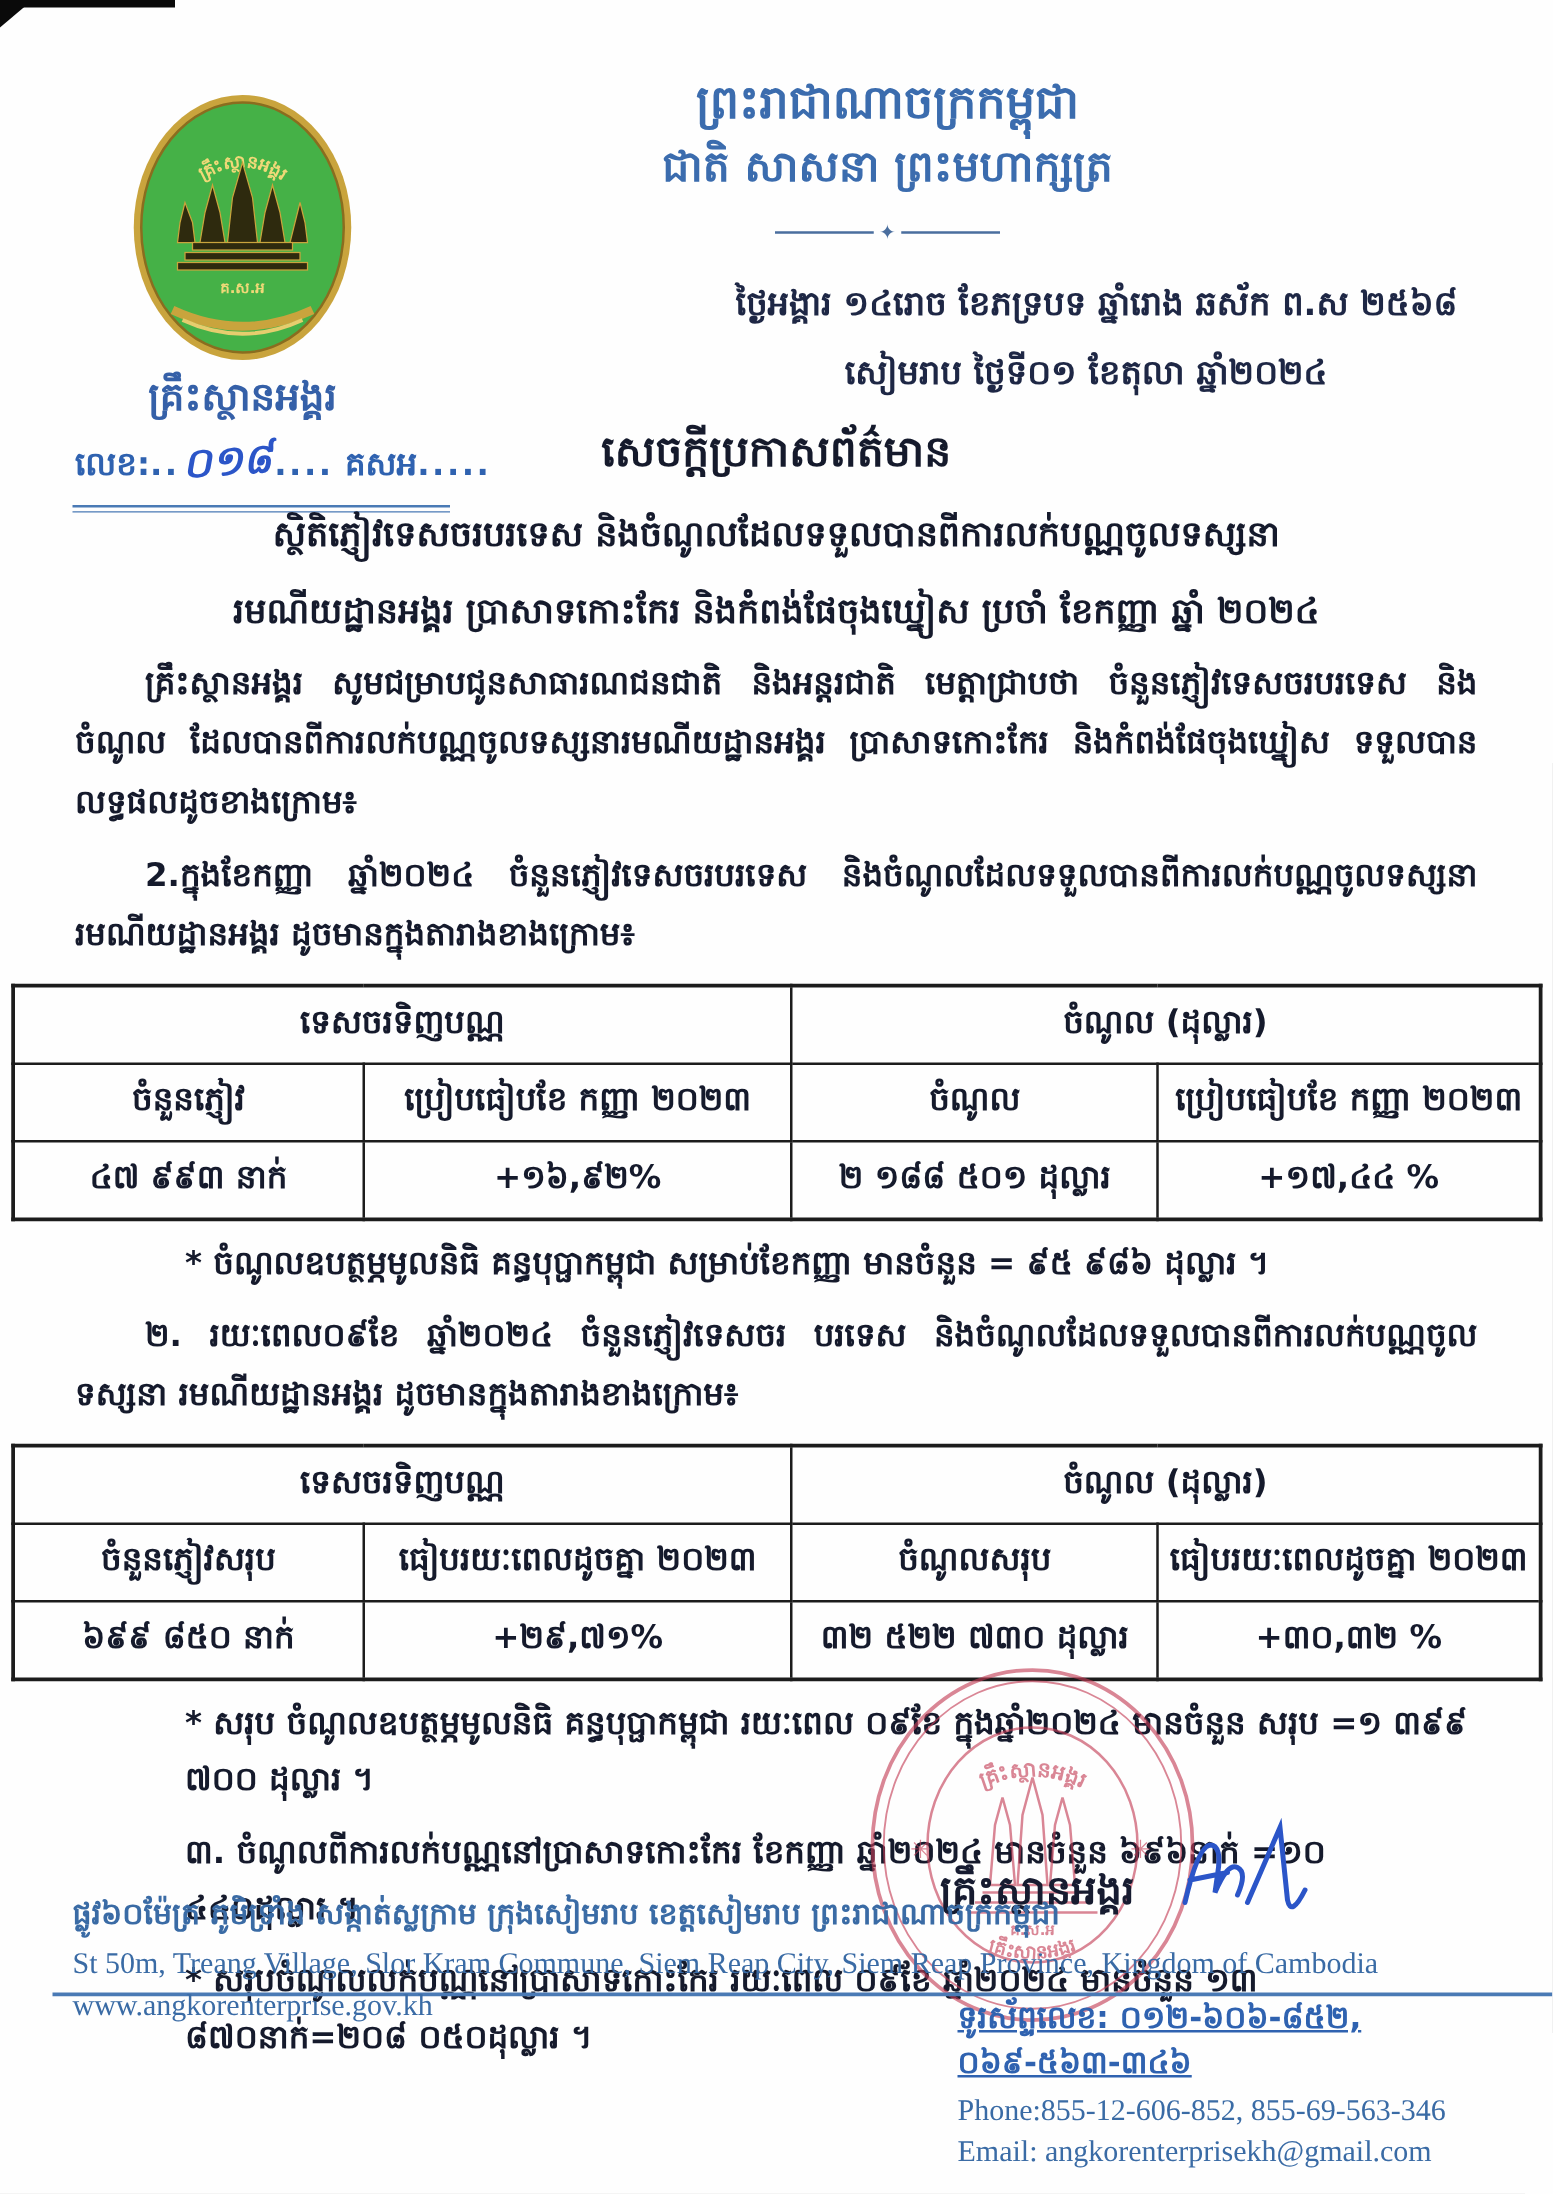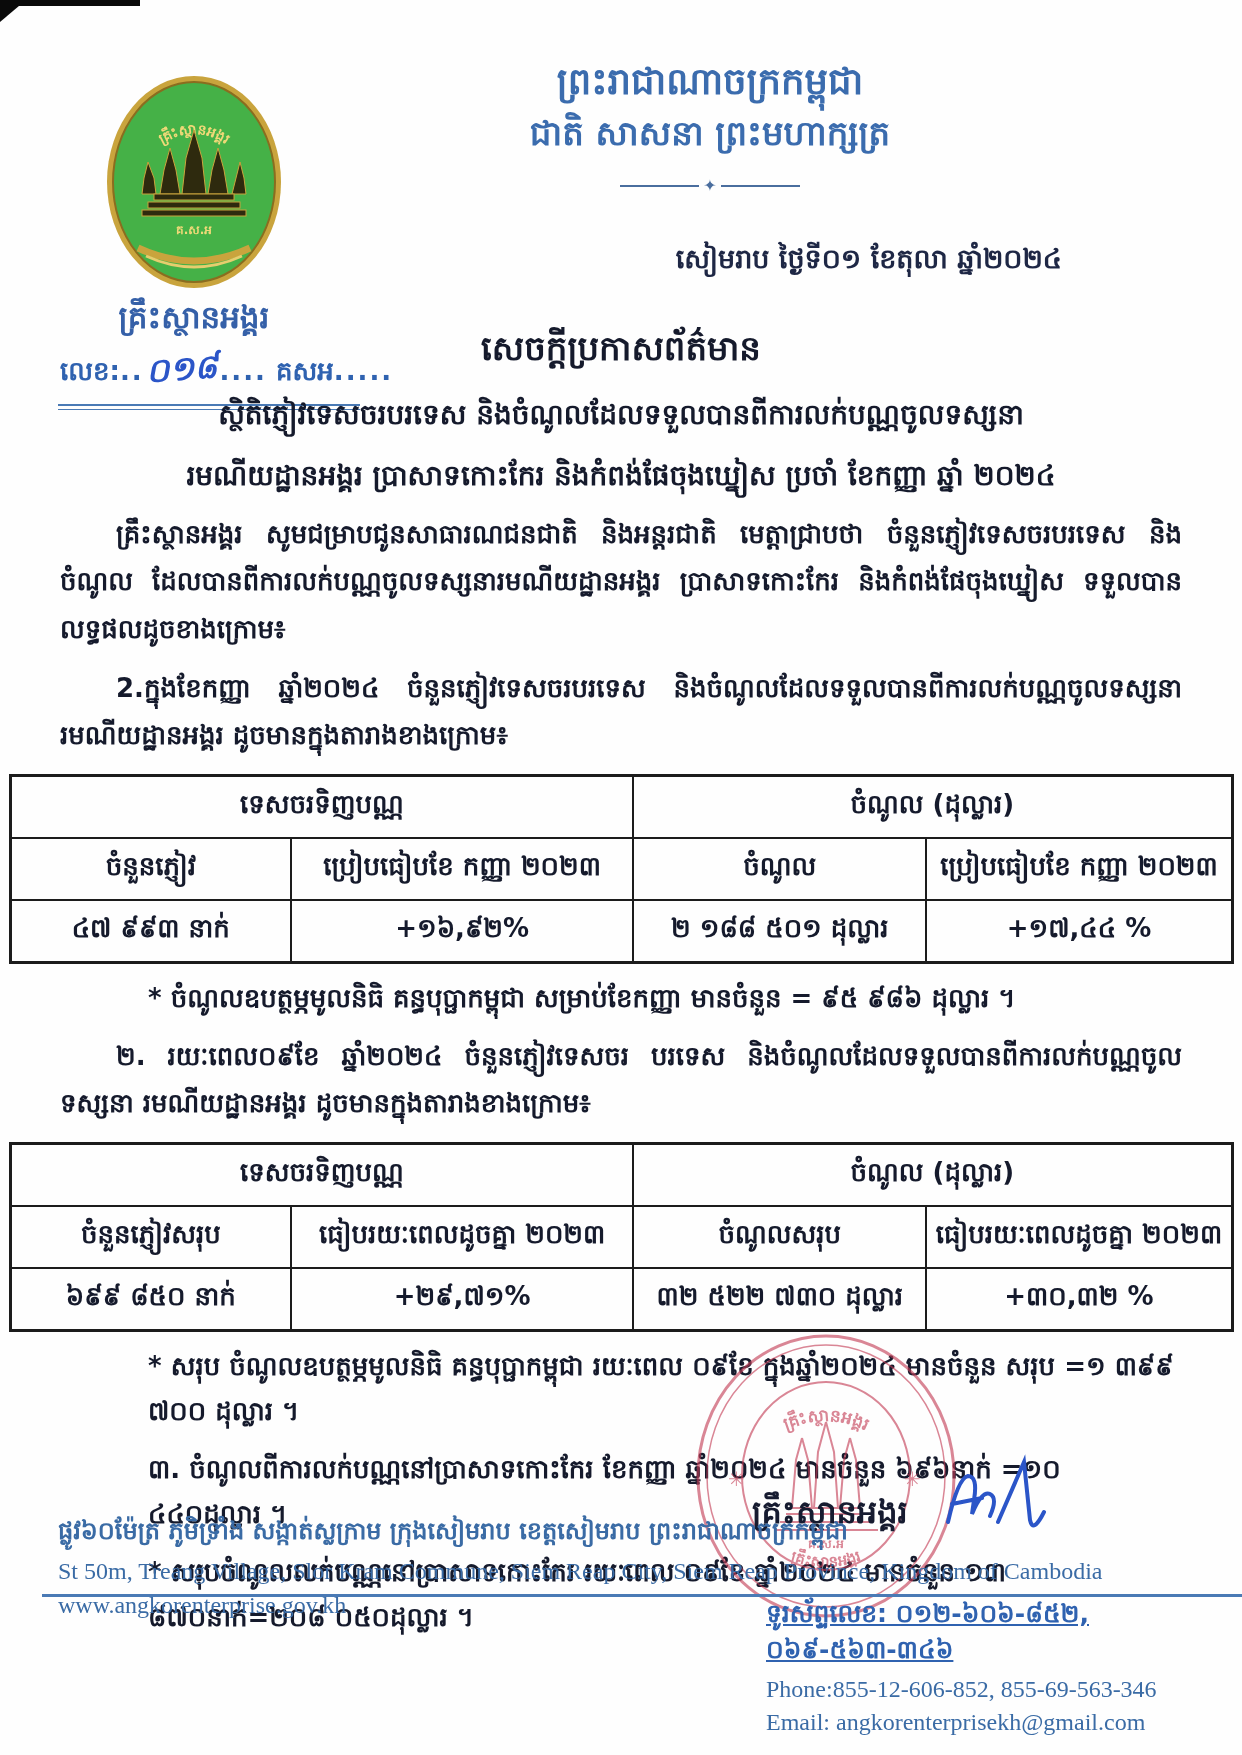--- a/index.html
+++ b/index.html
@@ -31,21 +31,21 @@
   .orn{position:absolute;left:620px;top:178px;width:180px;display:flex;align-items:center;gap:4px;}
   .orn .bar{flex:1;height:0;border-top:2px solid #4a6e9e;}
   .orn .dia{color:#4a6e9e;font-size:16px;line-height:1;}
 
   .dates{position:absolute;right:76px;top:226px;text-align:right;
     font-size:27px;font-weight:700;color:#1e2745;}
   .dates .l2{margin-top:16px;margin-right:104px;}
 
   
   main{position:absolute;left:0;top:324px;width:1242px;}
-  .title{text-align:center;font-size:34px;font-weight:800;margin:3px;}
+  .title{text-align:center;font-size:34px;font-weight:800;margin:16px;}
   .about{text-align:center;font-size:30px;font-weight:800;margin:18px 0 0;}
   .sub{text-align:center;font-size:28px;font-weight:800;margin:20px 0 0;}
   .flow{width:1122px;margin:6px auto 0;}
   .para{font-size:26px;font-weight:600;line-height:1.82;text-align:justify;
     margin:12px 0 0;text-indent:56px;}
   .doc-table{width:1225px;margin:14px auto 2px;border-collapse:collapse;border:3px solid #1c1c1c;
     text-align:center;font-weight:800;}
   .doc-table th,.doc-table td{border:2px solid #1c1c1c;padding:11px 6px;font-size:26px;}
   .c1{width:23%;} .c2{width:28%;} .c3{width:24%;} .c4{width:25%;}
   .note{font-size:26px;font-weight:600;line-height:1.75;margin:12px 0 0;padding-left:88px;}
@@ -106,20 +106,21 @@
     <div class="l1">ព្រះរាជាណាចក្រកម្ពុជា</div>
     <div class="l2">ជាតិ សាសនា ព្រះមហាក្សត្រ</div>
   </div>
   <div class="orn">
     <span class="bar"></span>
       <span class="dia">✦</span>
       <span class="bar"></span>
   </div>
 
   <div class="dates">
+    <div class="l1">ថ្ងៃអង្គារ ១៤រោច ខែភទ្របទ ឆ្នាំរោង ឆស័ក ព.ស ២៥៦៨</div>
     <div class="l2">សៀមរាប ថ្ងៃទី០១ ខែតុលា ឆ្នាំ២០២៤</div>
   </div>
 
   <main>
     <h1 class="title">សេចក្តីប្រកាសព័ត៌មាន</h1>
     <p class="sub">ស្ថិតិភ្ញៀវទេសចរបរទេស និងចំណូលដែលទទួលបានពីការលក់បណ្ណចូលទស្សនា</p>
     <p class="sub">រមណីយដ្ឋានអង្គរ ប្រាសាទកោះកែរ និងកំពង់ផែចុងឃ្នៀស ប្រចាំ ខែកញ្ញា ឆ្នាំ ២០២៤</p>
 
     <div class="flow">
       <p class="para">គ្រឹះស្ថានអង្គរ សូមជម្រាបជូនសាធារណជនជាតិ និងអន្តរជាតិ មេត្តាជ្រាបថា ចំនួនភ្ញៀវទេសចរបរទេស និងចំណូល ដែលបានពីការលក់បណ្ណចូលទស្សនារមណីយដ្ឋានអង្គរ ប្រាសាទកោះកែរ និងកំពង់ផែចុងឃ្នៀស ទទួលបានលទ្ធផលដូចខាងក្រោម៖</p>

